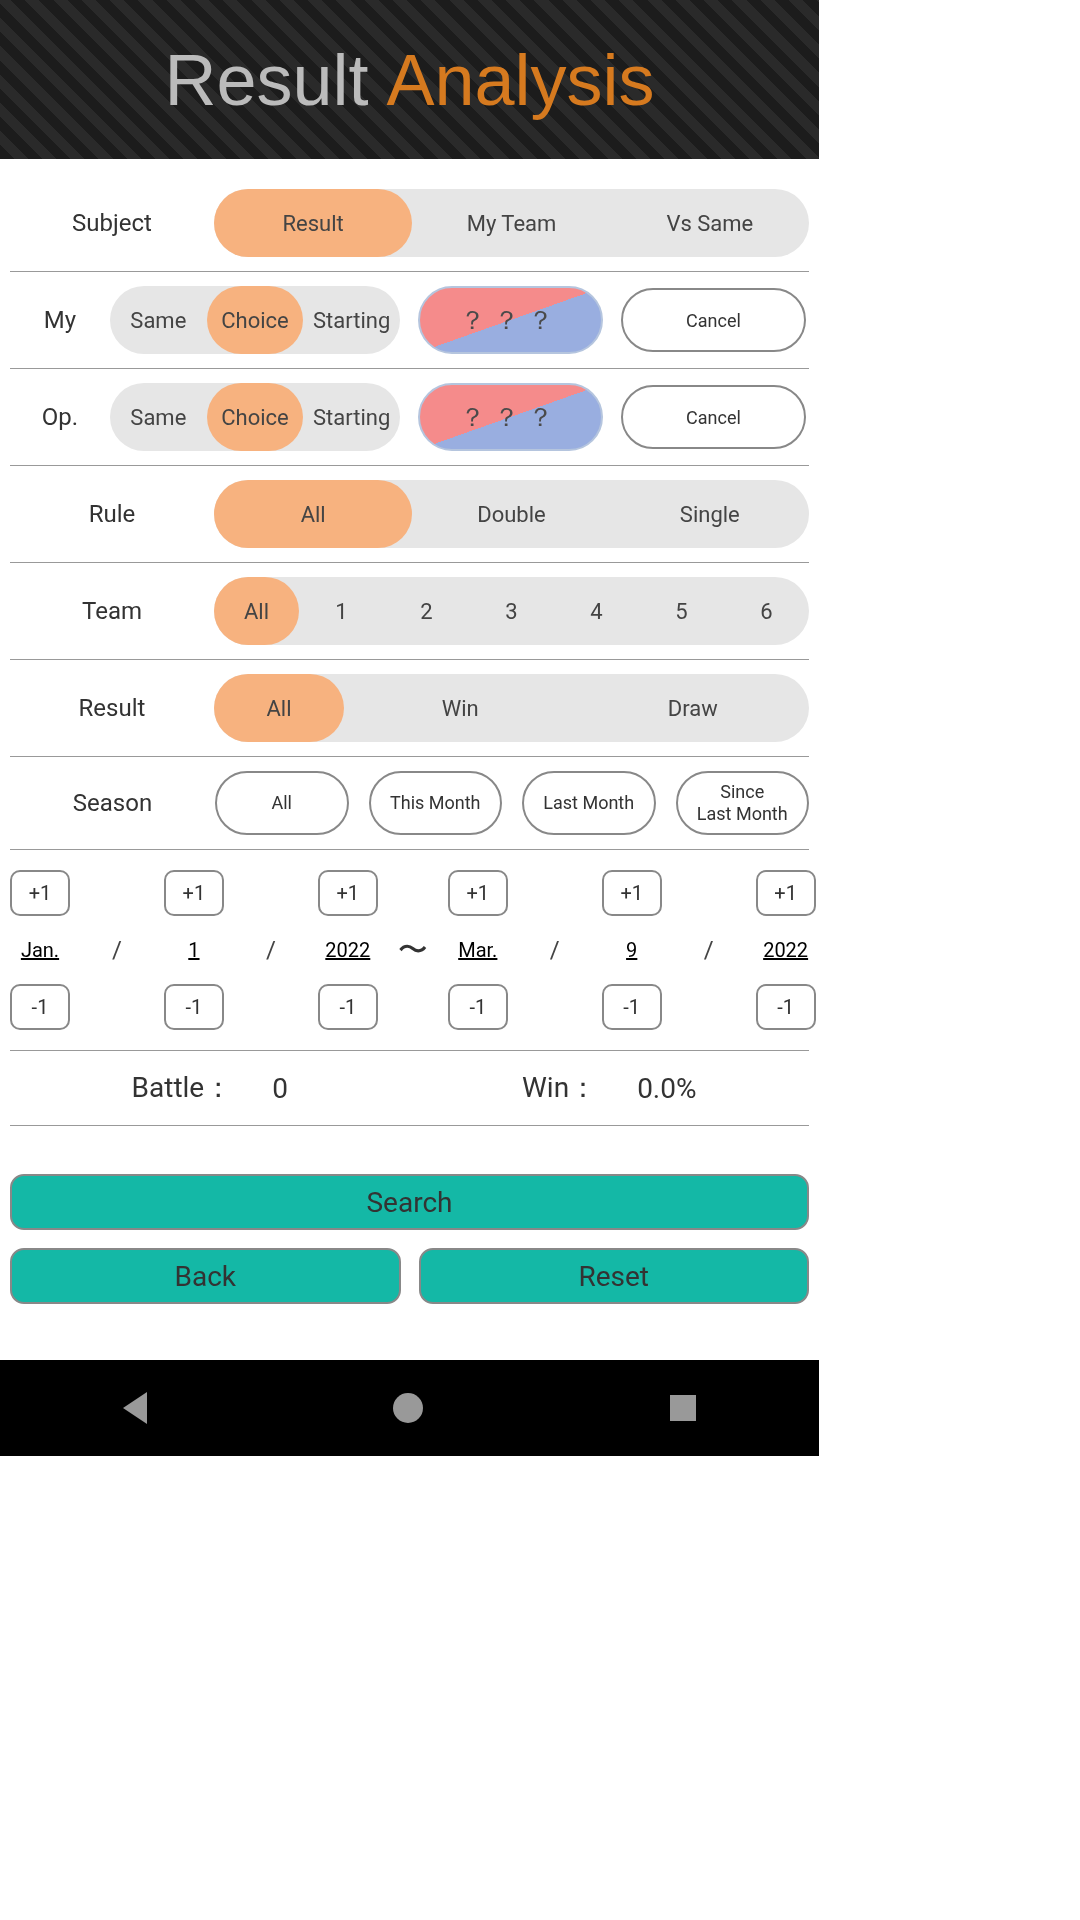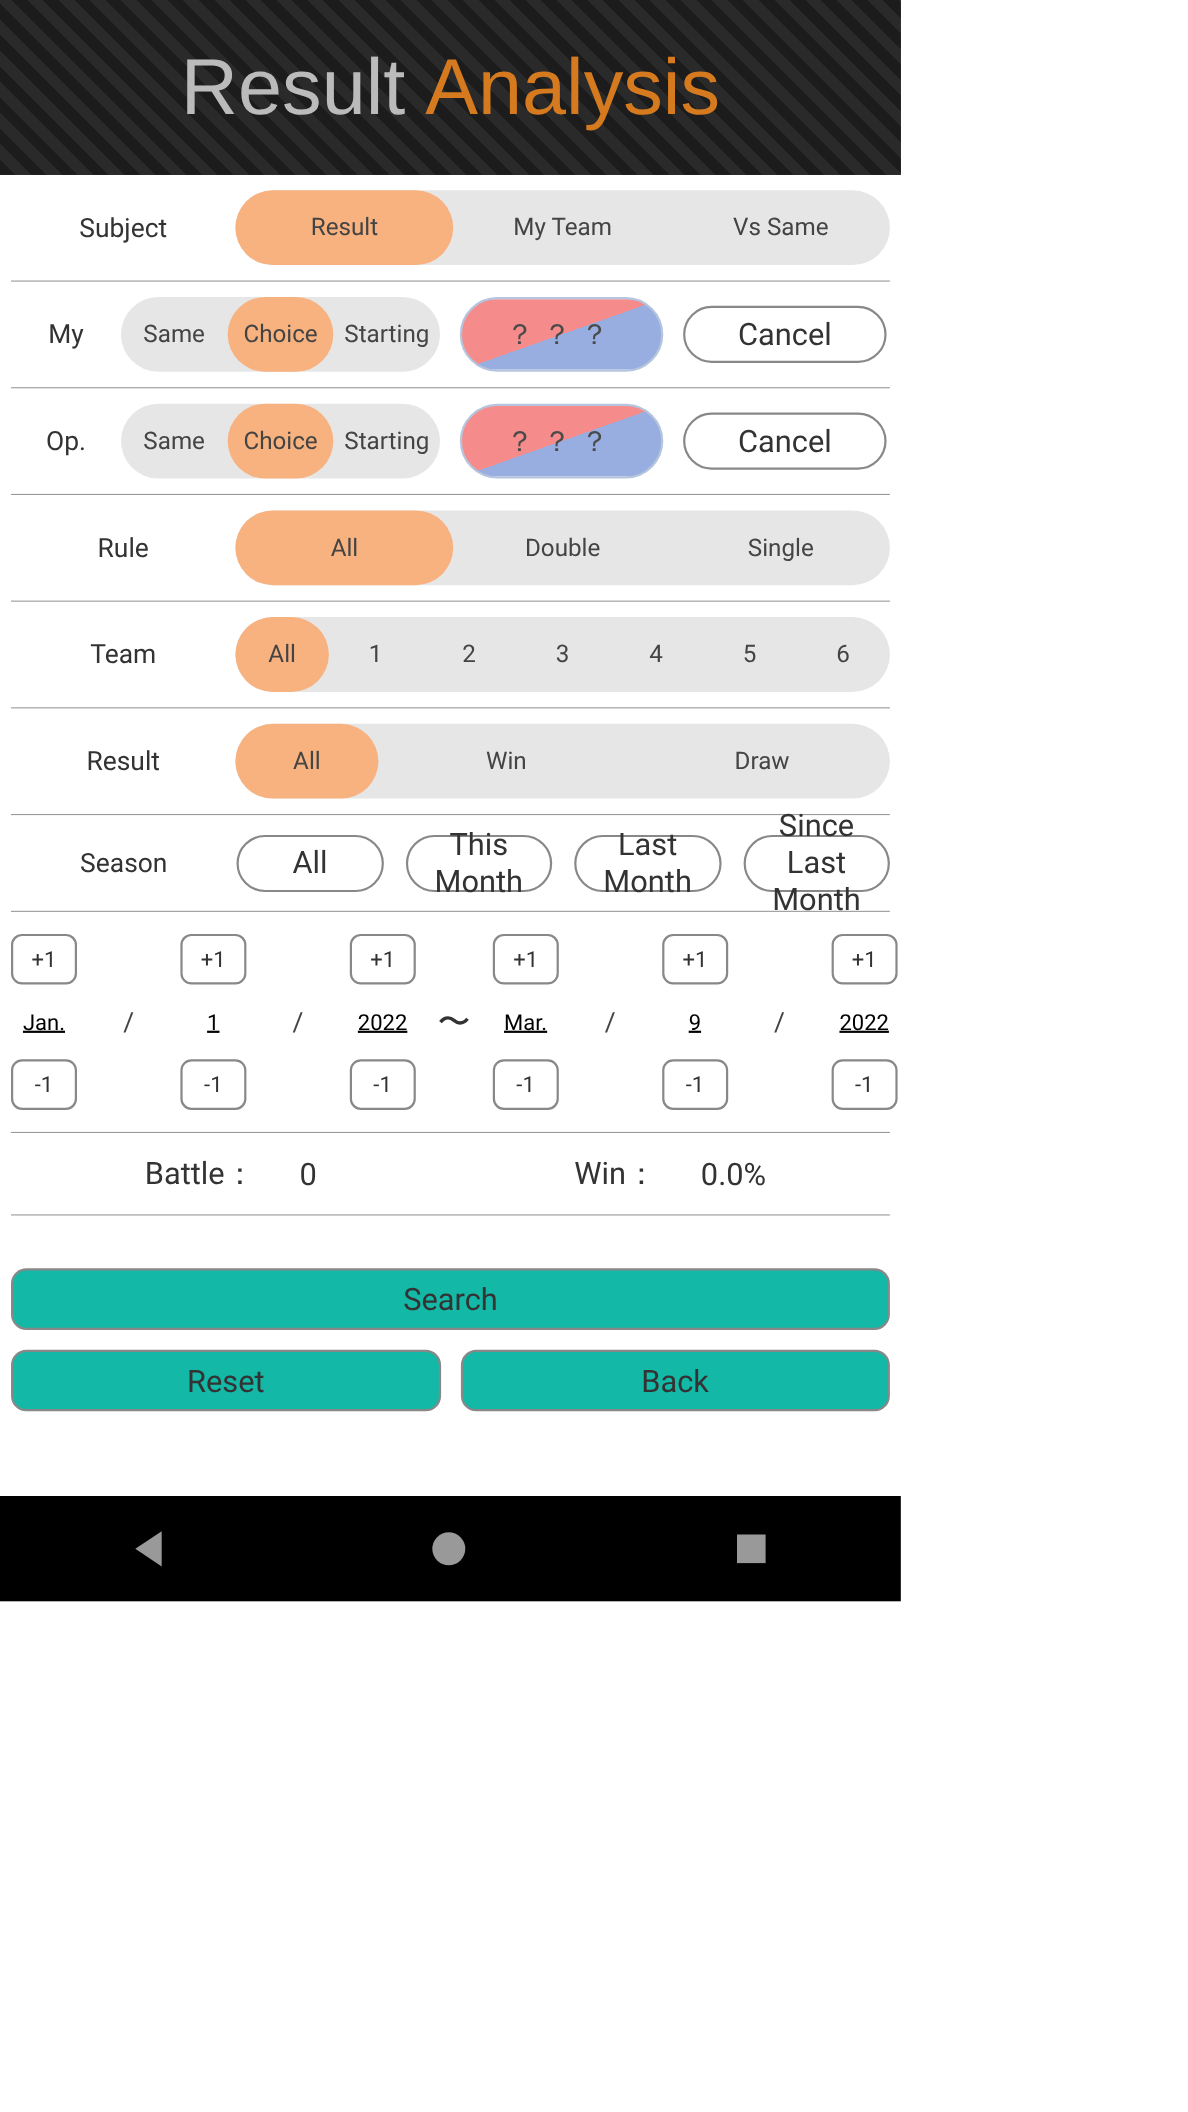--- a/index.html
+++ b/index.html
@@ -1,34 +1,34 @@
 <!DOCTYPE html>
 <html><head>
 <meta charset="utf-8">
 <style>
 * { box-sizing: border-box; margin: 0; padding: 0; }
 body { font-family: -apple-system, BlinkMacSystemFont, "Segoe UI", Roboto, sans-serif; width: 819px; height: 1456px; background: #fff; position: relative; overflow: hidden; }
 .header { height: 159px; background: #2a2a2a; background-image: repeating-linear-gradient(45deg, #1c1c1c 0, #1c1c1c 10px, #2a2a2a 10px, #2a2a2a 20px); display: flex; align-items: center; justify-content: center; }
 .header-title-1 { font-size: 72px; color: #bbb; font-weight: 400; font-family: "Segoe UI", sans-serif; }
 .header-title-2 { font-size: 72px; color: #d67a1f; font-weight: 400; font-family: Liberation Sans, sans-serif; margin-left: 18px; }
-.content { padding: 0 10px; }
+.content { padding: 0 10px; margin-top: 16px; }
 .row { display: flex; align-items: center; padding: 14px 0; border-bottom: 1px solid #999; min-height: 88px; }
 .row-label { width: 205px; text-align: center; font-size: 24px; color: #333; }
 .row-label.narrow { width: 100px; }
 .pill-group { display: flex; background: #e6e6e6; border-radius: 34px; height: 68px; flex: 1; }
 .pill-group.w3 { flex: 0 0 595px; }
 .pill-group.w3b { flex: 0 0 290px; }
 .pill-group.w7 { flex: 0 0 595px; }
 .pill-group.w4 { flex: 0 0 595px; }
 .pill { flex: 1; display: flex; align-items: center; justify-content: center; font-size: 22px; color: #444; border-radius: 34px; cursor: pointer; }
 .pill.active { background: #f7b27f; }
 .pill.active.small { max-width: 86px; }
 .pill.active.med { max-width: 130px; }
 .indicator { width: 185px; height: 68px; border-radius: 34px; border: 2px solid #b5c5de; margin-left: 18px; position: relative; overflow: hidden; display: flex; align-items: center; justify-content: center; font-size: 26px; color: #4a4a4a; letter-spacing: 8px; background: linear-gradient(to bottom right, #f58b8b 0%, #f58b8b 50%, #99aee0 50%, #99aee0 100%); }
-.outline-btn { height: 52px; border: 2px solid #888; border-radius: 34px; background: #fff; font-size: 28px; color: #333; display: flex; align-items: center; justify-content: center; cursor: pointer; }
+.outline-btn { height: 64px; border: 2px solid #888; border-radius: 34px; background: #fff; font-size: 18px; color: #333; display: flex; align-items: center; justify-content: center; cursor: pointer; }
 .outline-btn.cancel { width: 185px; margin-left: 18px; }
 .season-btns { display: flex; gap: 20px; flex: 1; }
 .outline-btn.season { flex: 1; text-align: center; line-height: 1.2; padding: 0 8px; }
 .date-area { display: flex; align-items: center; padding: 20px 0; border-bottom: 1px solid #999; }
 .date-col { display: flex; flex-direction: column; align-items: center; gap: 22px; }
 .date-side { display: flex; gap: 30px; align-items: center; flex: 1; justify-content: center; }
 .date-sep { padding: 0 12px; font-size: 24px; color: #444; }
 .tilde { font-size: 30px; color: #333; text-align: center; padding: 0 20px; }
 .small-btn { width: 60px; height: 46px; border: 2px solid #888; border-radius: 10px; background: #fff; font-size: 20px; color: #333; display: flex; align-items: center; justify-content: center; cursor: pointer; }
 .date-val { font-size: 20px; color: #000000; text-decoration: underline; }
@@ -180,22 +180,22 @@
       <span>0</span>
     </div>
     <div class="stat-block">
       <span>Win：</span>
       <span>0.0%</span>
     </div>
   </div>
 
   <div class="big-btn search">Search</div>
   <div class="bottom-btns">
+    <div class="big-btn">Back</div>
     <div class="big-btn">Reset</div>
-    <div class="big-btn">Back</div>
   </div>
 
 </div>
 
 <div class="nav-bar">
   <div class="nav-icon">
       <div class="triangle-back"></div>
     </div>
   <div class="nav-icon">
       <div class="circle-home"></div>

